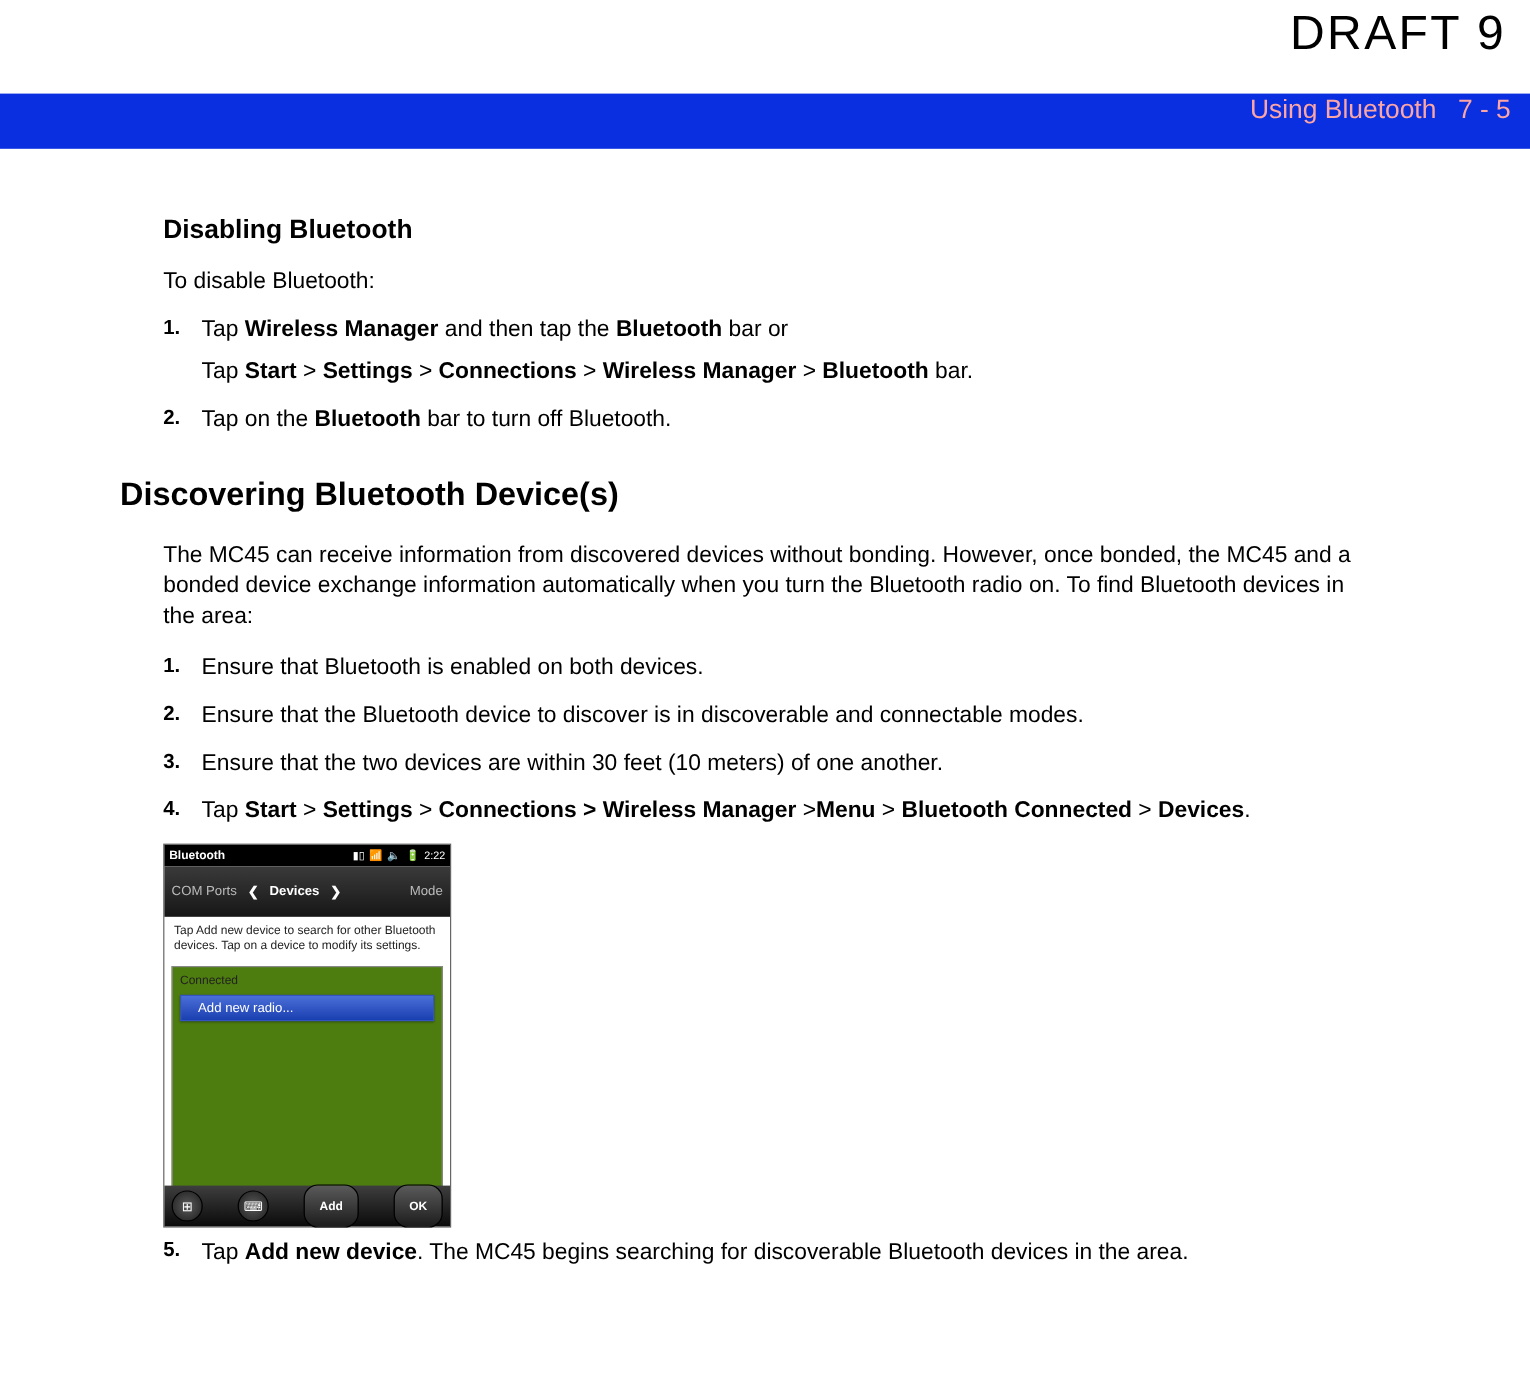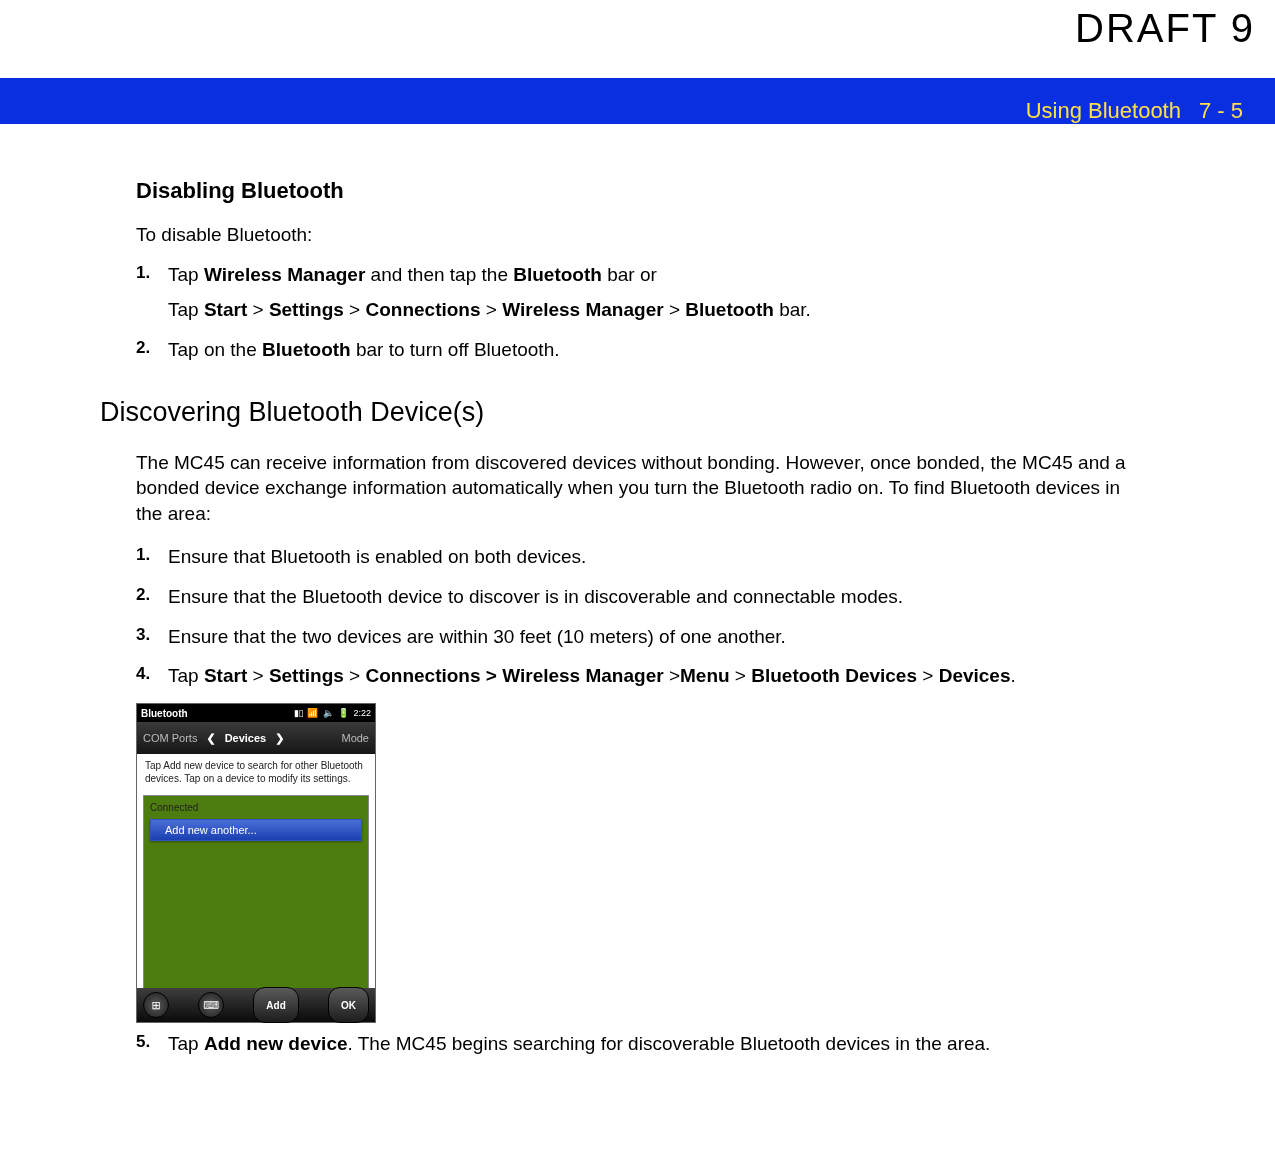--- a/index.html
+++ b/index.html
@@ -20,36 +20,36 @@
     color: #000;
     letter-spacing: 2px;
   }
   .header-bar {
     position: absolute;
     top: 78px;
     left: 0;
     right: 0;
     height: 46px;
     background: #0a2fe0;
-    color: #fde047;
+    color: #fca5a5;
     display: flex;
     justify-content: flex-end;
-    align-items: flex-end;
-    padding-right: 32px;
+    align-items: flex-start;
+    padding-right: 16px;
     font-size: 22px;
   }
   .header-bar .chapter { margin-right: 18px; }
   .content {
     position: absolute;
     top: 170px;
     left: 100px;
     right: 130px;
   }
   .h3 { font-size: 22px; font-weight: bold; margin-left: 36px; margin-bottom: 18px; margin-top: 8px;}
-  .h2 { font-size: 27px; font-weight: normal; margin-top: 34px; margin-bottom: 22px; }
+  .h2 { font-size: 27px; font-weight: bold; margin-top: 34px; margin-bottom: 22px; }
   .para { font-size: 19px; margin-left: 36px; margin-bottom: 14px; line-height: 1.35; }
   .intro-para { font-size: 19px; margin-left: 36px; margin-bottom: 18px; line-height: 1.35; }
   ol { list-style: none; margin-left: 36px; }
   ol li { font-size: 19px; margin-bottom: 14px; line-height: 1.35; position: relative; padding-left: 32px;}
   ol li .num { position: absolute; left: 0; font-weight: bold; font-size:17px;}
   .subline { margin-top: 10px; display:block;}
   .b { font-weight: bold; text-align: right; }
 
   
   .device-shot {
@@ -68,21 +68,21 @@
     color: #fff;
     font-size: 10px;
     display: flex;
     align-items: center;
     padding: 0 4px;
     justify-content: space-between;
   }
   .ds-status .left { font-weight: bold; }
   .ds-status .icons { display:flex; gap:4px; align-items:center; font-size:9px;}
   .ds-tabs {
-    height: 32px;
+    height: 42px;
     background: linear-gradient(#3a3a3a,#161616);
     color: #fff;
     display: flex;
     align-items: center;
     font-size: 11px;
   }
   .ds-tabs .tab { padding: 0 6px; color:#bbb;}
   .ds-tabs .tab.active { font-weight: bold; color:#fff;}
   .ds-tabs .chev { color:#fff; font-weight:bold; padding:0 3px;}
   .ds-help {
@@ -187,21 +187,21 @@
     <li>
       <span class="num">2.</span>
       <span>Ensure that the Bluetooth device to discover is in discoverable and connectable modes.</span>
     </li>
     <li>
       <span class="num">3.</span>
       <span>Ensure that the two devices are within 30 feet (10 meters) of one another.</span>
     </li>
     <li>
       <span class="num">4.</span>
-      <span id="s2s3"><span>Tap </span><span class="b">Start</span><span> &gt; </span><span class="b">Settings</span><span> &gt; </span><span class="b">Connections &gt; Wireless Manager </span><span>&gt;</span><span class="b">Menu</span><span> &gt; </span><span class="b">Bluetooth Devices</span><span> &gt; </span><span class="b">Devices</span><span>.</span></span>
+      <span id="s2s3"><span>Tap </span><span class="b">Start</span><span> &gt; </span><span class="b">Settings</span><span> &gt; </span><span class="b">Connections &gt; Wireless Manager </span><span>&gt;</span><span class="b">Menu</span><span> &gt; </span><span class="b">Bluetooth Connected</span><span> &gt; </span><span class="b">Devices</span><span>.</span></span>
     </li>
   </ol>
 
   <div class="device-shot">
     <div class="ds-status">
       <span class="left">Bluetooth</span>
       <span class="icons">
         <span>▮▯</span>
         <span>📶</span>
         <span>🔈</span>
@@ -212,21 +212,21 @@
     <div class="ds-tabs">
       <span class="tab">COM Ports</span>
       <span class="chev">❮</span>
       <span class="tab active">Devices</span>
       <span class="chev">❯</span>
       <span class="tab" style="margin-left:auto;">Mode</span>
     </div>
     <div class="ds-help">Tap Add new device to search for other Bluetooth devices. Tap on a device to modify its settings.</div>
     <div class="ds-panel">
       <div class="grp">Connected</div>
-      <div class="ds-add">Add new another...</div>
+      <div class="ds-add">Add new radio...</div>
     </div>
     <div class="ds-bottom">
       <div class="ds-btn-round">
         <span>⊞</span>
       </div>
       <div class="ds-btn-round">
         <span>⌨</span>
       </div>
       <div class="ds-btn-pill">Add</div>
       <div class="ds-btn-pill">OK</div>

